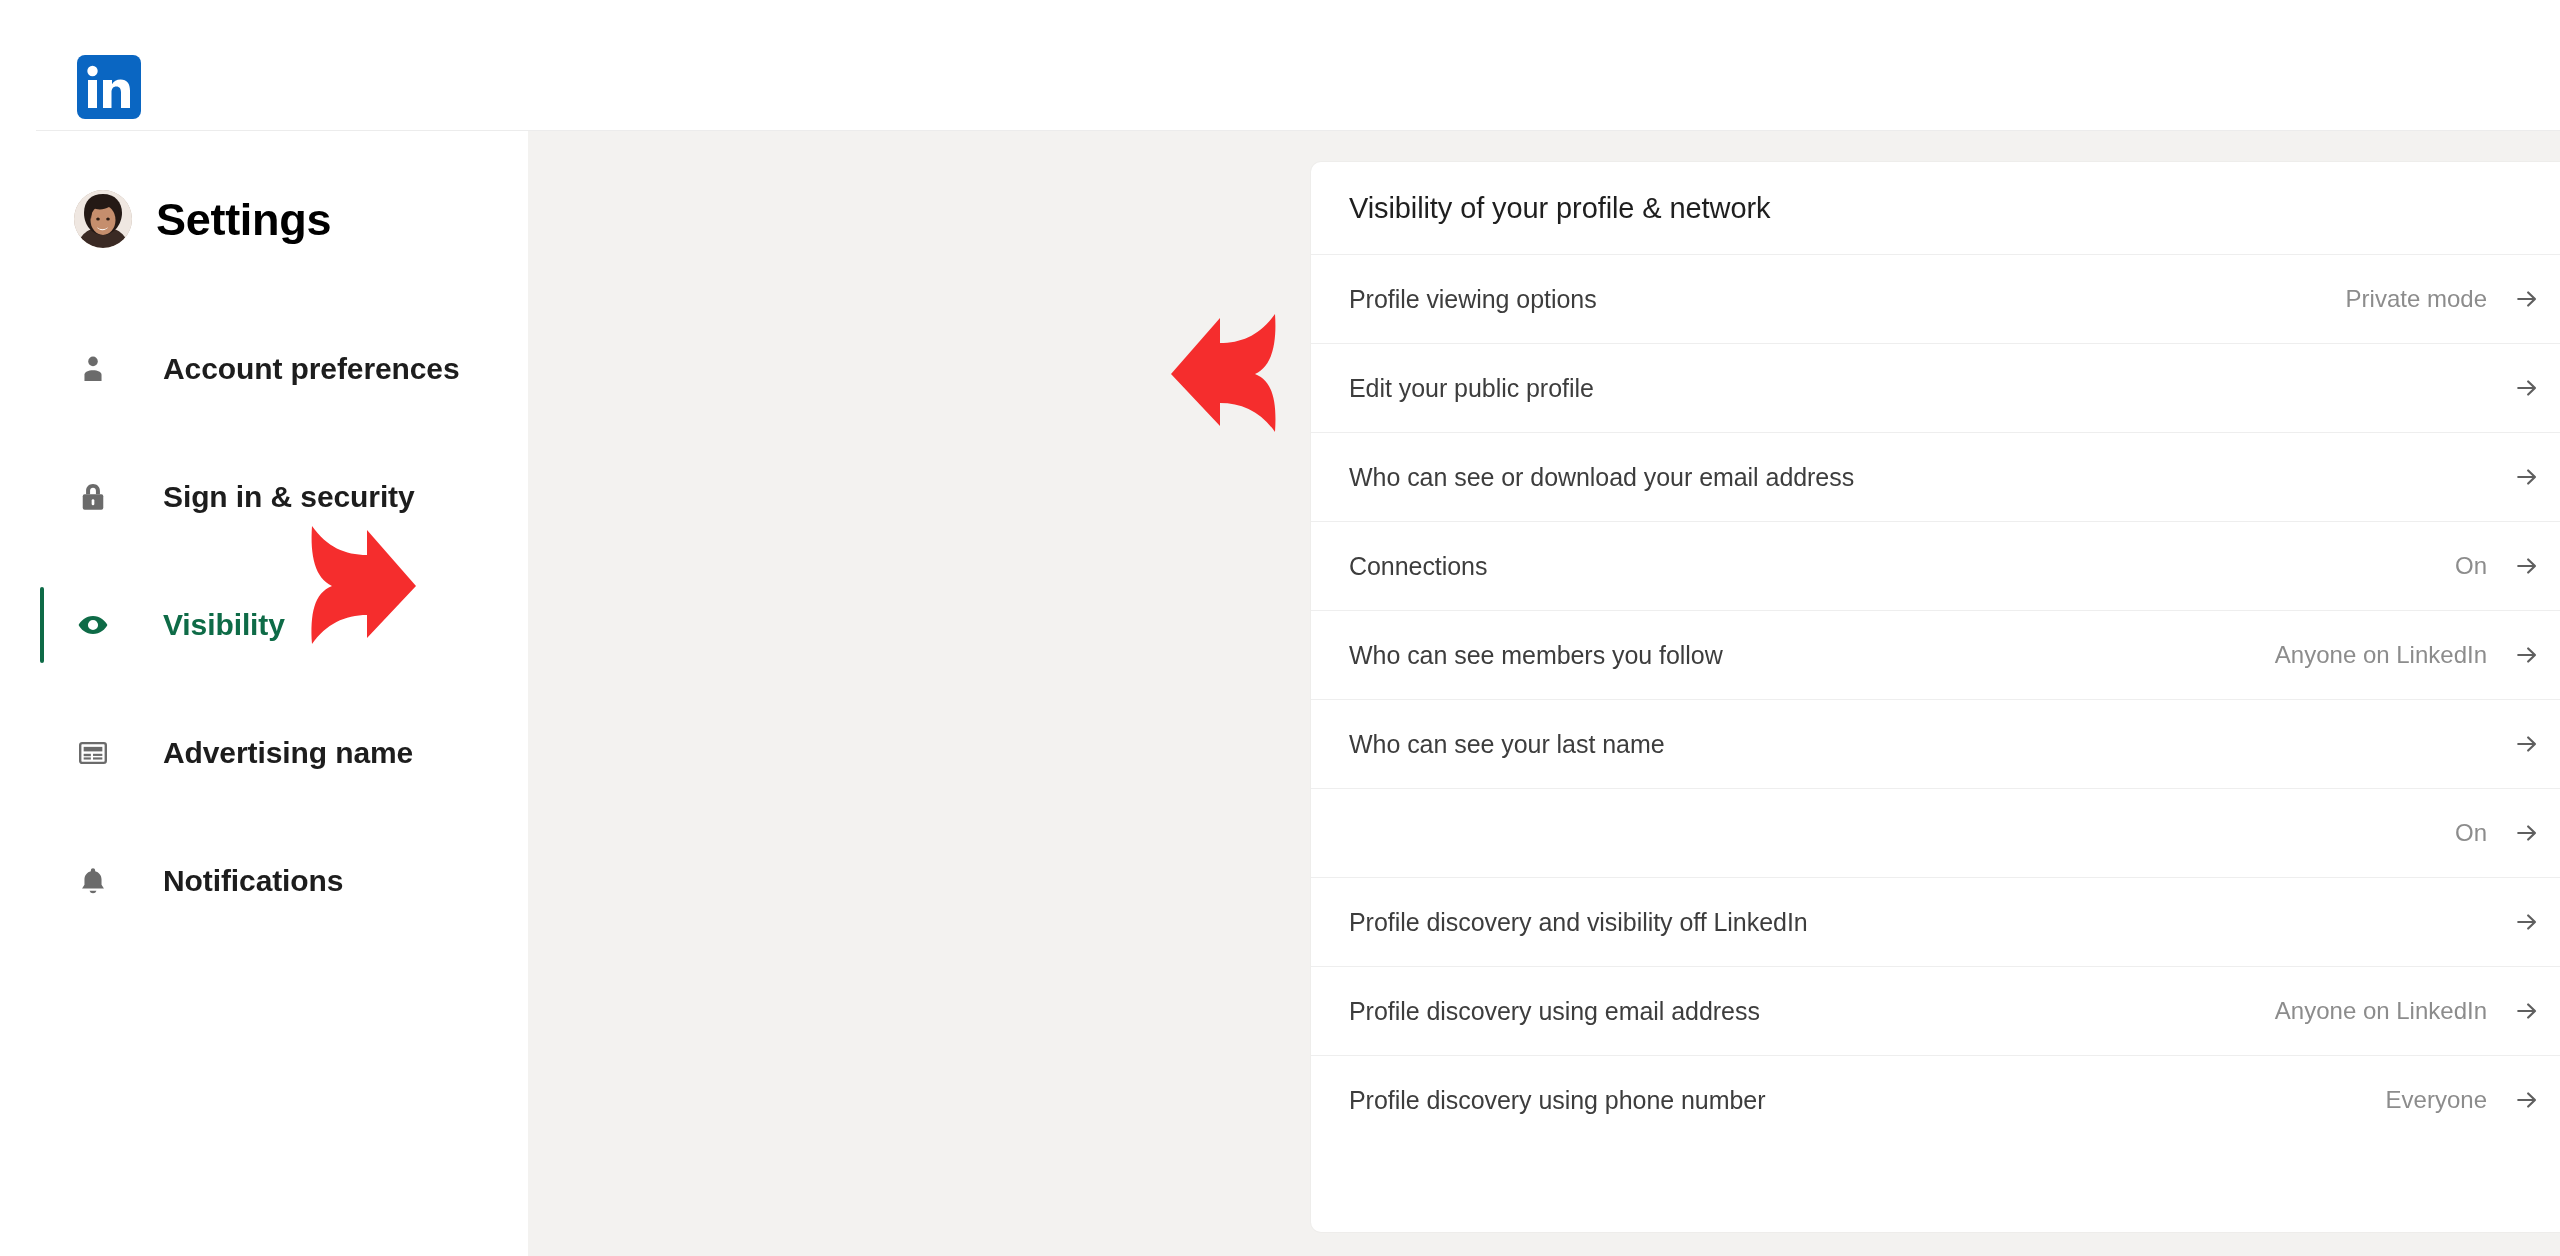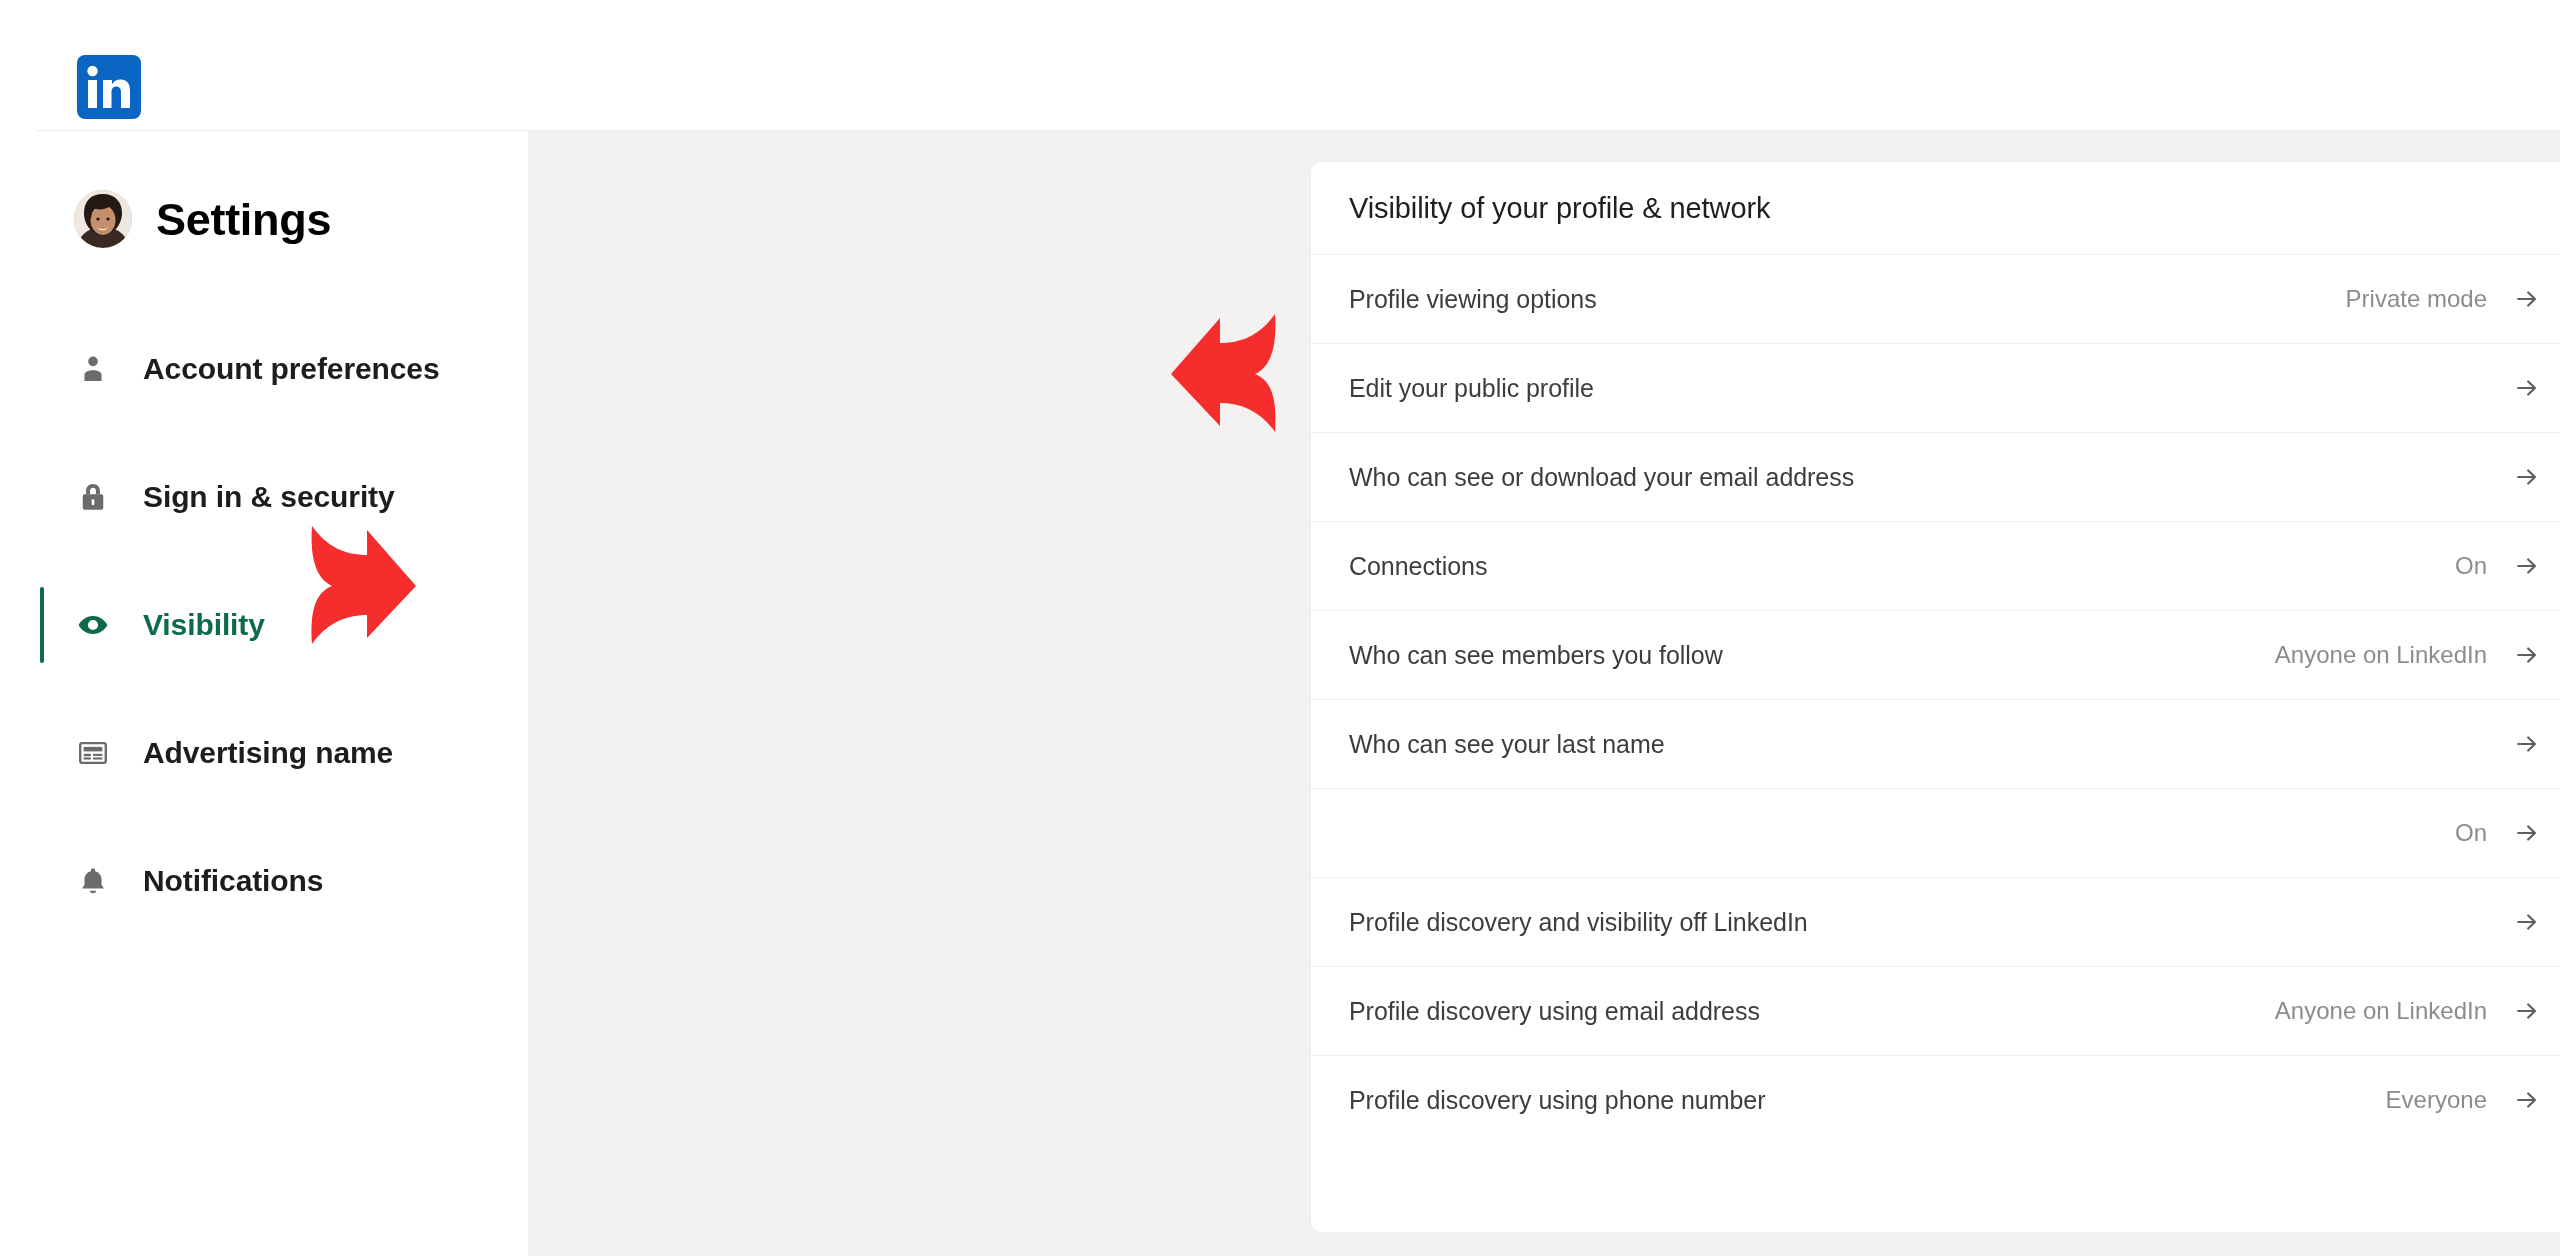--- a/index.html
+++ b/index.html
@@ -79,20 +79,21 @@
   }
 
   .nav { position: absolute; left: 0; top: 174px; width: 492px; }
   .nav-item {
     position: relative;
     height: 128px;
     display: flex;
     align-items: center;
     padding-left: 38px;
     cursor: pointer;
+    gap: 20px;
   }
   .nav-item .bar {
     position: absolute;
     left: 4px; top: 50%;
     transform: translateY(-50%);
     width: 4px; height: 76px;
     background: transparent;
     border-radius: 2px;
   }
   .nav-item.active .bar { background: #0e6b47; }

